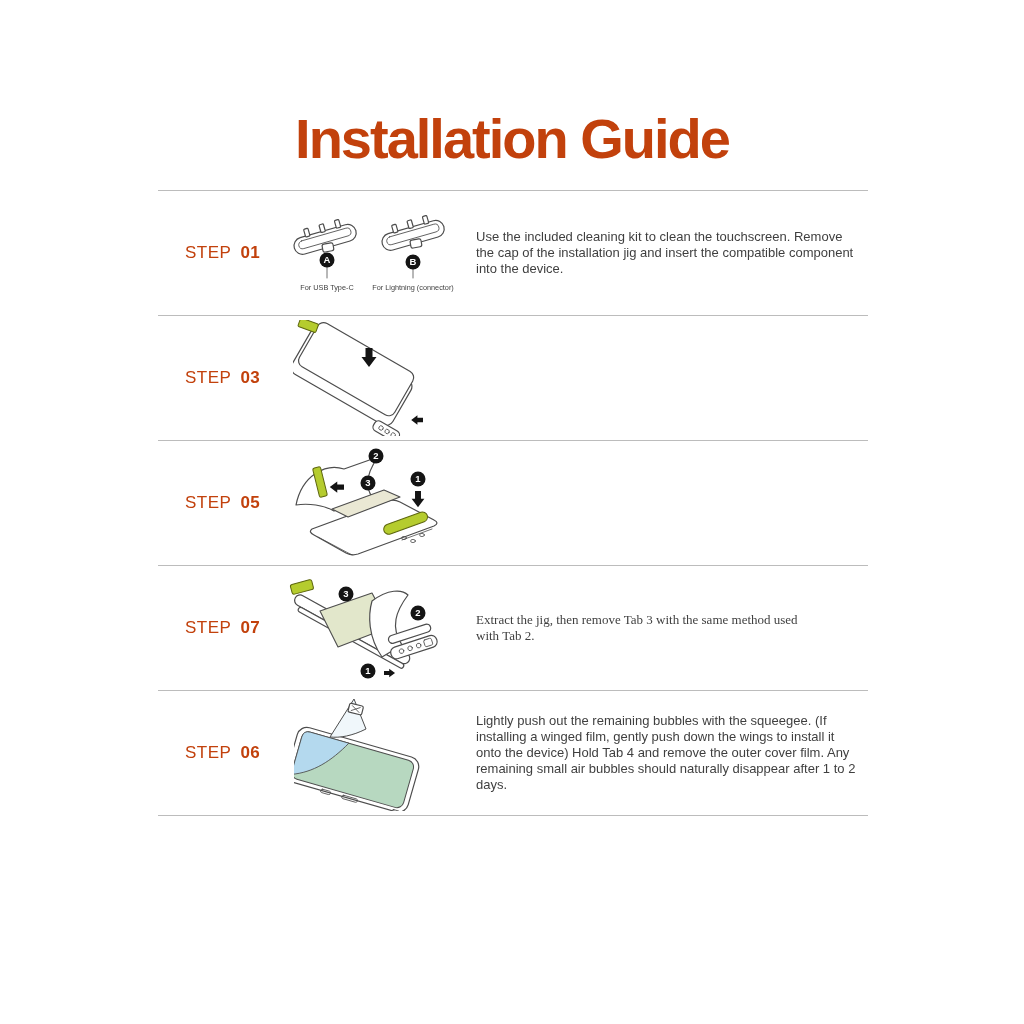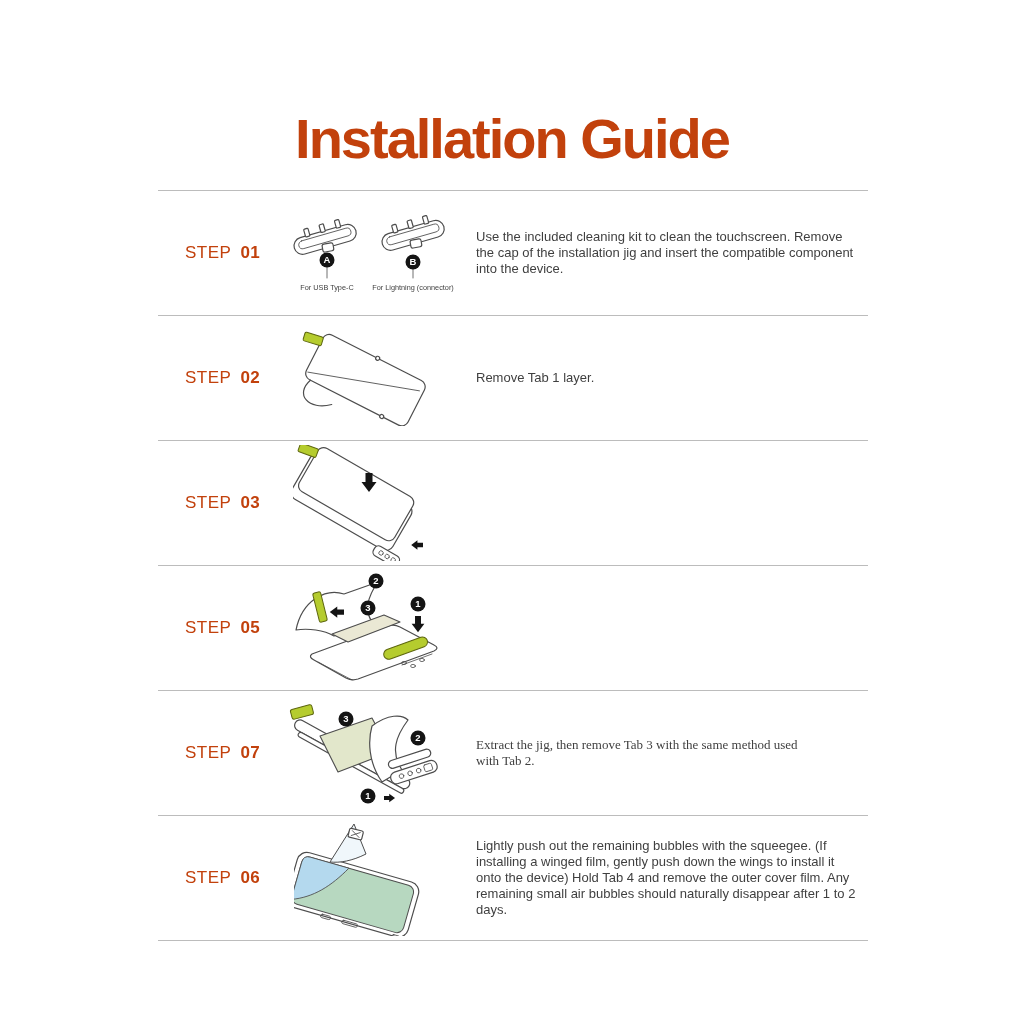--- a/index.html
+++ b/index.html
@@ -82,38 +82,20 @@
         <g>
           <circle class="blk" cx="133" cy="54" r="7.5"></circle>
           <text class="badge-txt" x="133" y="57.4">B</text>
         </g>
         <text class="cap" x="133" y="82">For Lightning (connector)</text>
       </svg>
     </div>
     <div class="step-desc">Use the included cleaning kit to clean the touchscreen. Remove the cap of the installation jig and insert the compatible component into the device.</div>
   </div>
 
-  <div class="step-row">
-    <div class="step-label"><span>STEP</span><span class="step-num">02</span></div>
-    <div class="step-figure">
-      <svg width="150" height="96" viewBox="0 0 150 96">
-        <g transform="translate(32,2) rotate(27)">
-          <rect class="wh" x="0" y="0" width="114" height="50" rx="7"></rect>
-          <path class="th" d="M2 44 L 110 10"></path>
-          <path class="ln" d="M8 50 C 0 70, 20 78, 38 62" fill="none"></path>
-          <circle class="wh" cx="58" cy="0" r="2"></circle>
-          <circle class="wh" cx="88" cy="50" r="2"></circle>
-          <g transform="rotate(-10 0 10)">
-            <rect class="grn" x="-18" y="6" width="19" height="9" rx="1.5"></rect>
-          </g>
-        </g>
-      </svg>
-    </div>
-    <div class="step-desc">Remove Tab 1 layer.</div>
-  </div>
 
   <div class="step-row">
     <div class="step-label"><span>STEP</span><span class="step-num">03</span></div>
     <div class="step-figure">
       <svg width="152" height="116" viewBox="0 0 152 116">
         <g transform="translate(28,0) rotate(30)">
           <rect class="ln" x="-3" y="8" width="116" height="52" rx="8" fill="#ffffff"></rect>
           <rect class="wh" x="0" y="0" width="110" height="50" rx="7"></rect>
           <g transform="rotate(-10 0 10)">
             <rect class="grn" x="-18" y="5" width="19" height="9" rx="1.5"></rect>

